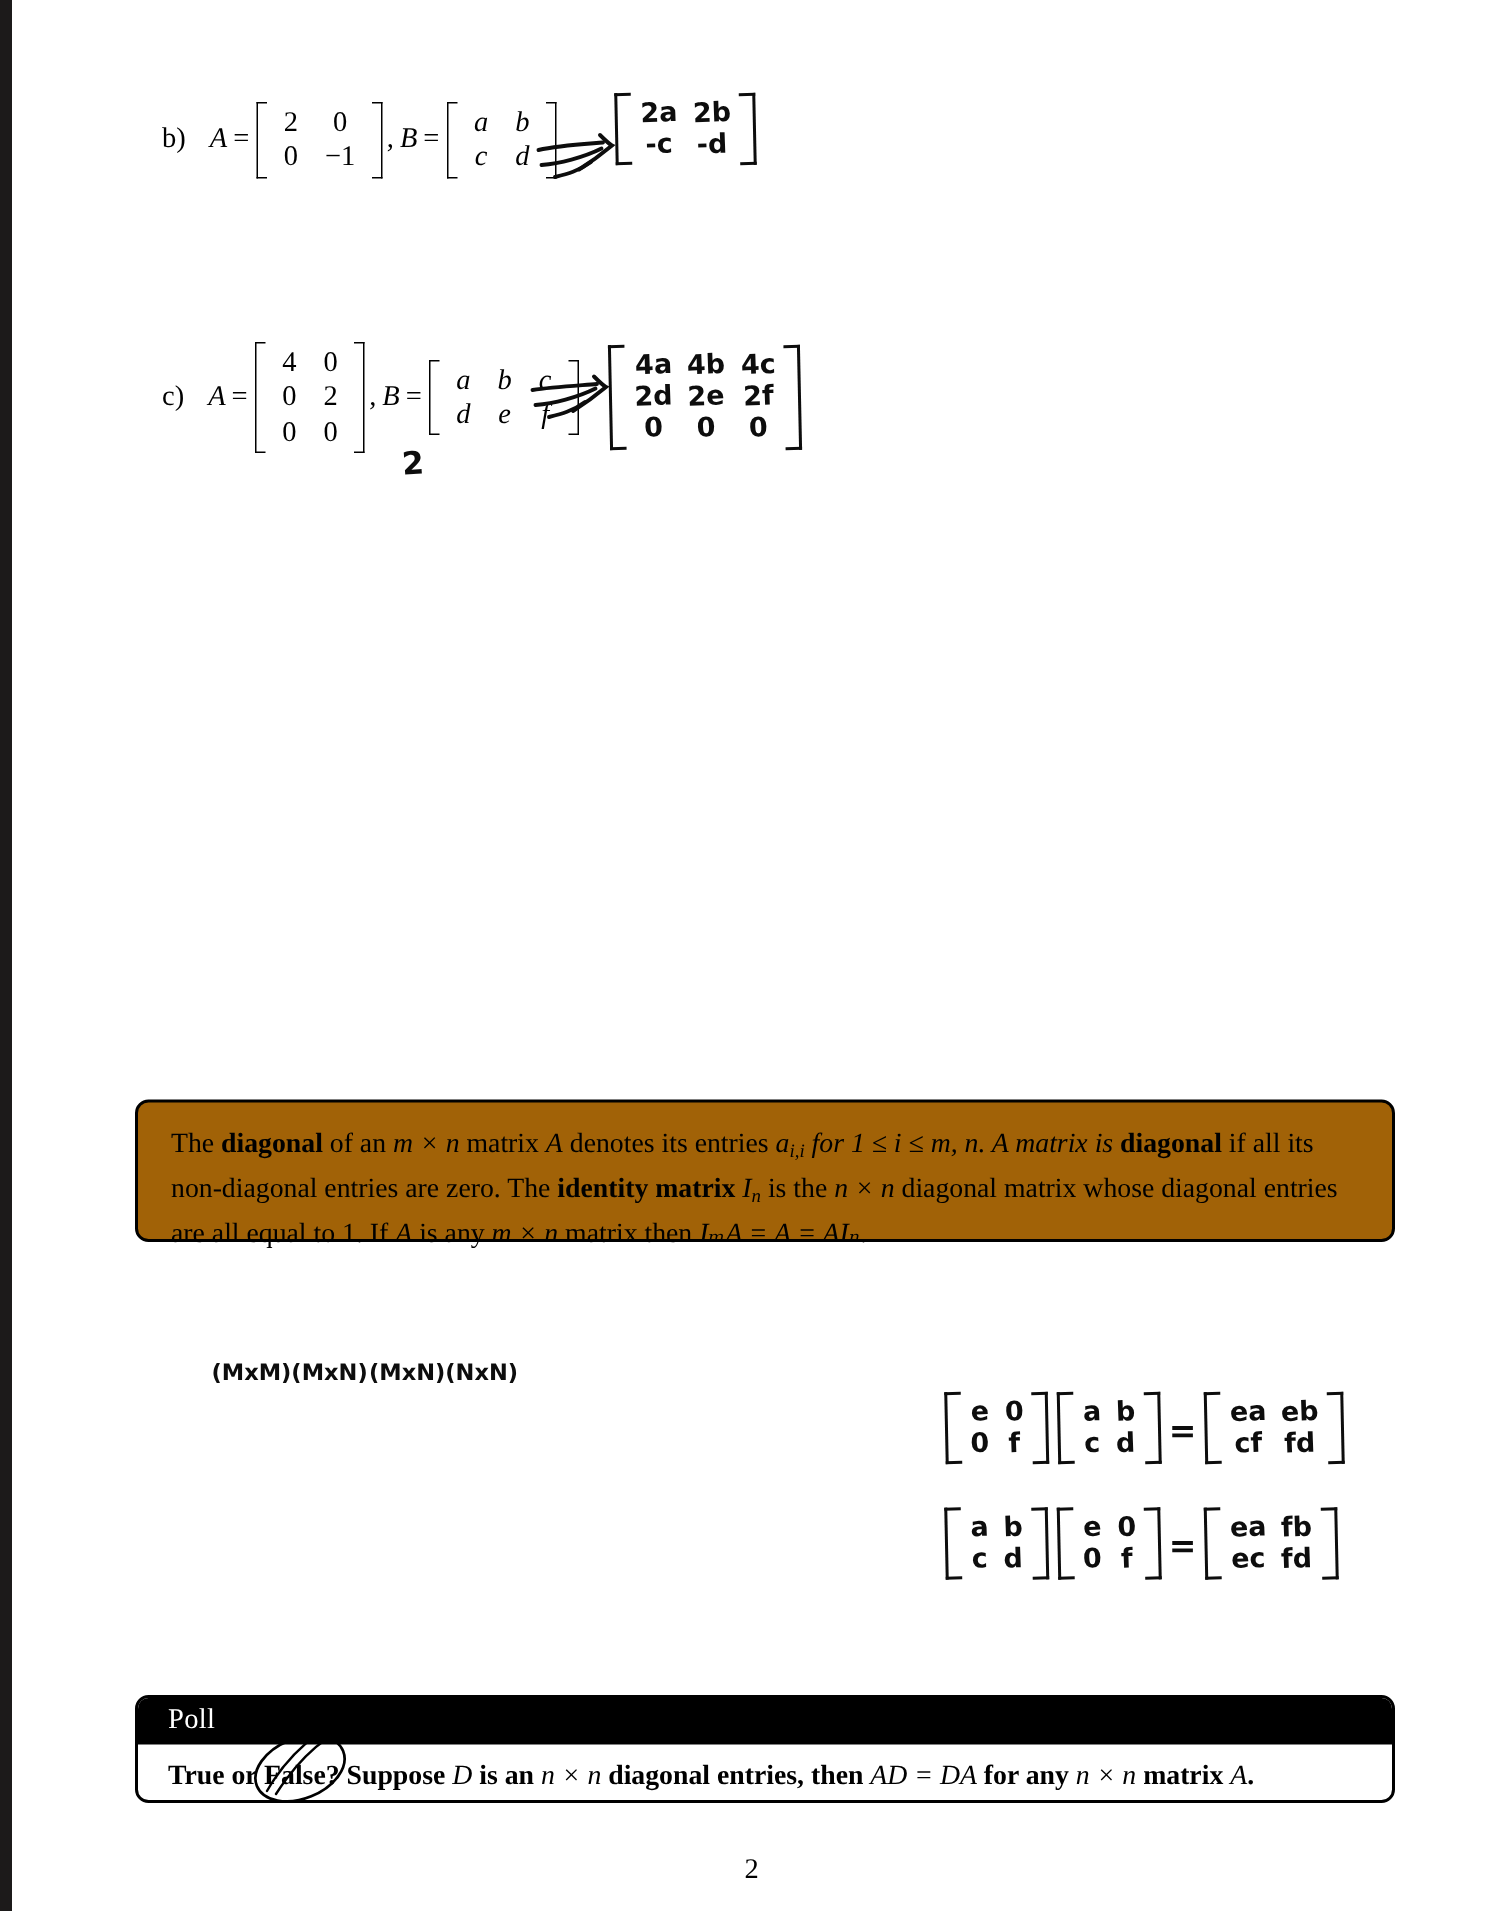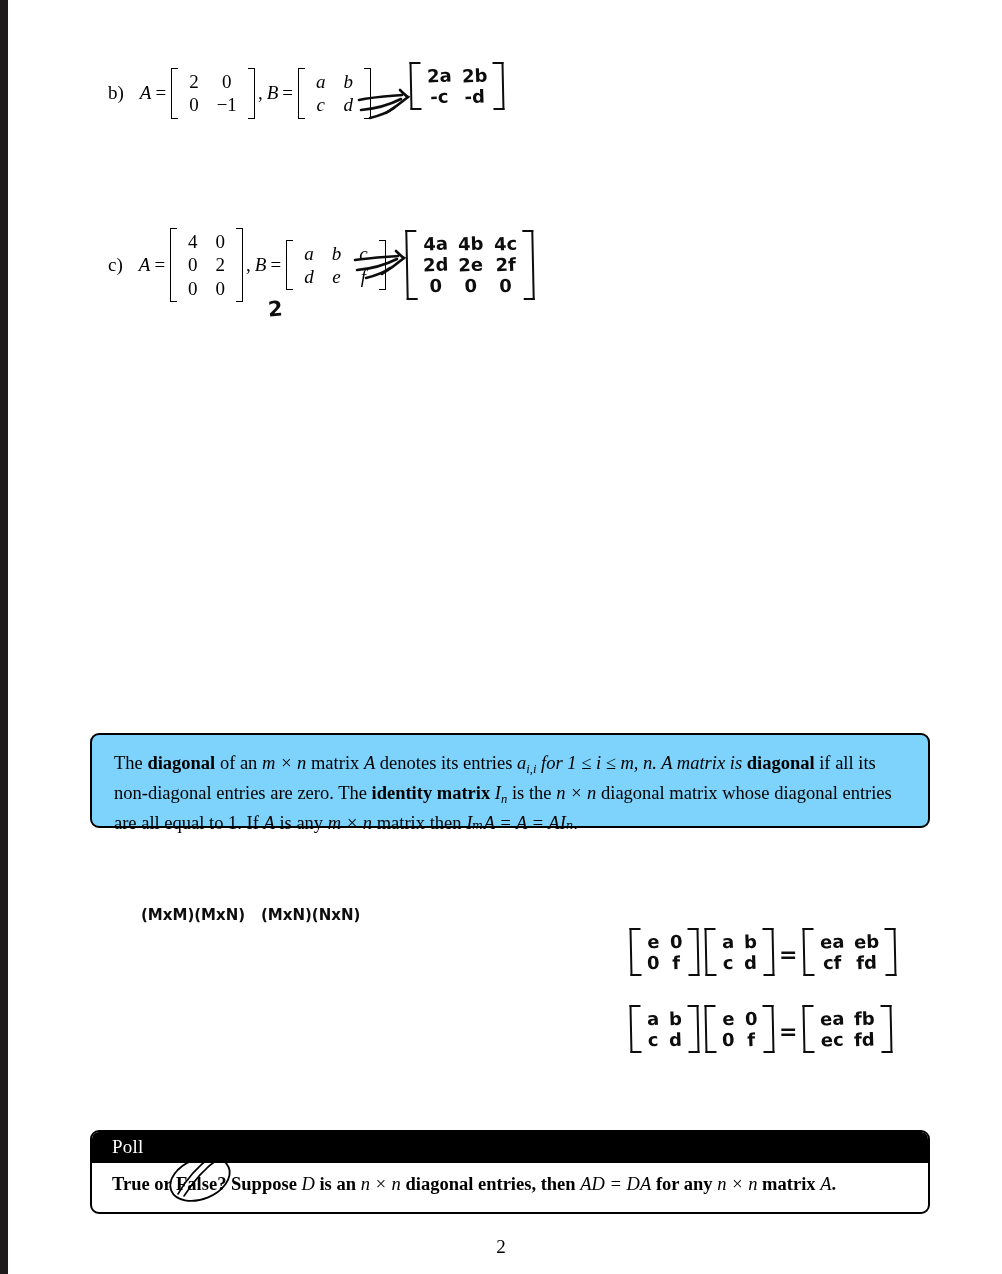--- a/index.html
+++ b/index.html
@@ -144,21 +144,21 @@
   .hand-arrow {
     position: absolute;
     color: #0d0d0d;
   }
 
   
   .defbox {
     position: absolute;
     border: 2.5px solid #000;
     border-radius: 9px;
-    background: #7dd3fc;
+    background: #a16207;
     box-sizing: border-box;
   }
   .defbox-text {
     font-size: 18.5px;
     line-height: 1.62;
     padding: 14px 20px 14px 22px;
     text-align: left;
   }
   .defbox-text b { font-weight: bold; }
 
@@ -356,21 +356,21 @@
   <div class="defbox" style="left:90px; top:733px; width:840px; height:95px;">
     <div class="defbox-text">
       <span>The </span><b>diagonal</b><span> of an </span><span class="mathvar">m × n</span><span> matrix </span><span class="mathvar">A</span><span> denotes its entries </span><span class="mathvar">a</span><sub class="mathvar">i,i</sub><span class="mathvar"> for 1 ≤ i ≤ m, n. A matrix is </span><b>diagonal</b><span> if all</span>
       <span>its non-diagonal entries are zero. The </span><b>identity matrix</b><span class="mathvar"> I</span><sub class="mathvar">n</sub><span> is the </span><span class="mathvar">n × n</span><span> diagonal matrix whose diagonal</span>
       <span>entries are all equal to 1. If </span><span class="mathvar">A</span><span> is any </span><span class="mathvar">m × n</span><span> matrix then </span><span class="mathvar">IₘA = A = AIₙ</span><span>.</span>
     </div>
   </div>
 
 
   <div class="hand" style="left:141px; top:906px; font-size:15px;text-align:right;">(MxM)(MxN)</div>
-  <div class="hand" style="left:261px; top:906px; font-size:15px;">(MxN)(NxN)</div>
+  <div class="hand" style="left:246px; top:906px; font-size:15px;">(MxN)(NxN)</div>
 
   <div style="position:absolute; left:630px; top:928px; display:flex; align-items:center;">
     <div class="hand-matrix" style="position:relative;">
       <span class="hm-inner">
         <table>
           <tbody>
               <tr>
             <td>e</td>
             <td>0</td>
           </tr>
@@ -462,21 +462,21 @@
           <tr>
             <td>ec</td>
             <td>fd</td>
           </tr>
         </tbody>
           </table>
       </span>
     </div>
   </div>
 
-  <div class="pollbox" style="left:90px; top:1130px; width:840px; height:84px;">
+  <div class="pollbox" style="left:90px; top:1130px; width:840px; height:72px;">
     <div class="poll-header">Poll</div>
     <div class="poll-body">
       <span>True or False? Suppose </span><span class="nonbold">D</span><span> is an </span><span class="nonbold">n × n</span><span> diagonal entries, then </span><span class="nonbold">AD = DA</span><span> for any </span><span class="nonbold">n × n</span><span> matrix </span><span class="nonbold">A</span><span>.</span>
     </div>
   </div>
 
   <div class="scribble" style="left:160px; top:1152px; width:80px; height:52px;">
     <svg width="80" height="52" viewBox="0 0 80 52">
       <ellipse cx="40" cy="27" rx="31" ry="20" stroke="#000" stroke-width="1.8" fill="none" transform="rotate(-22 40 27)"></ellipse>
       <path d="M18 42 C26 28, 38 14, 52 4" stroke="#000" stroke-width="1.6" fill="none" stroke-linecap="round"></path>

